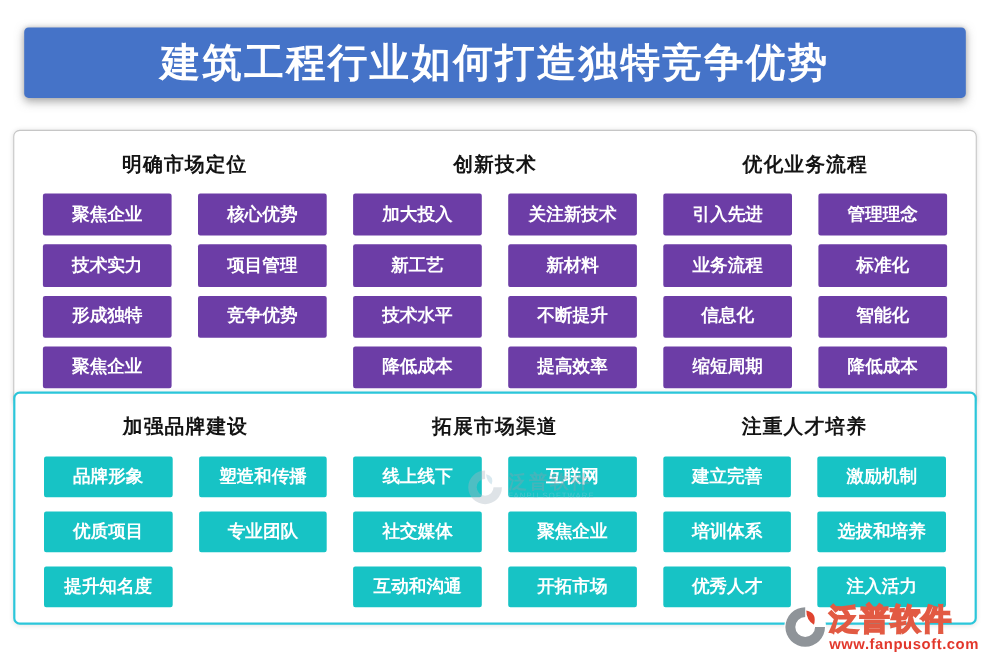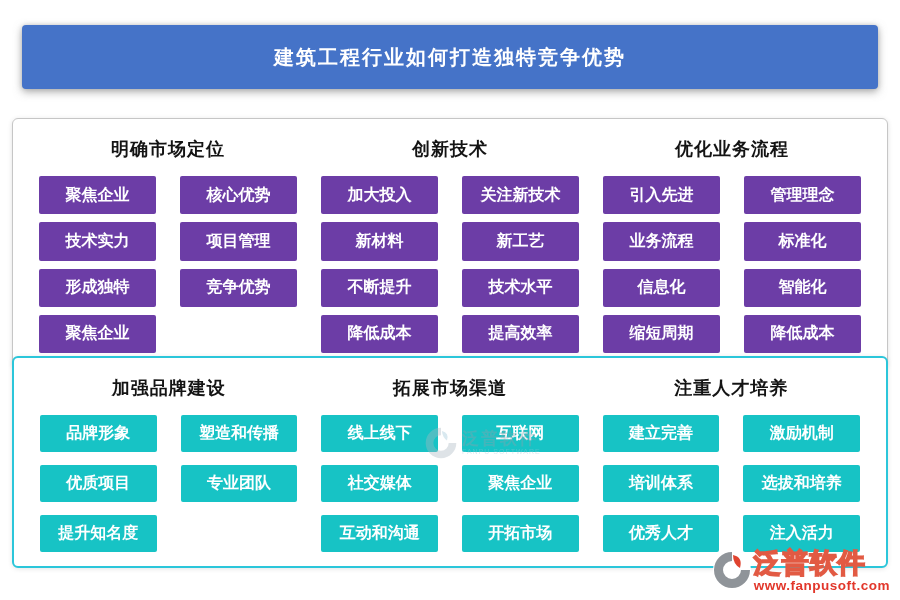--- a/index.html
+++ b/index.html
@@ -8,21 +8,21 @@
   .page { position:relative; width:900px; height:600px; background:#fff; }
 
   
   .title-banner{
     position:absolute; left:22px; right:22px; top:25px; height:64px;
     background:#4573C8; border-radius:4px;
     box-shadow:0 3px 9px rgba(110,110,110,.55), 0 0 4px rgba(150,150,150,.35);
     display:flex; align-items:center; justify-content:center;
   }
   .title-banner span{
-    color:#fff; font-size:20px; font-weight:bold; letter-spacing:2px;
+    color:#fff; font-size:36px; font-weight:bold; letter-spacing:2px;
   }
 
   
   .panel{
     position:absolute; left:12px; right:12px; background:#fff;
     display:flex; padding:10px 26px 14px; gap:24px;
   }
   .panel-top{
     top:118px; height:250px;
     border:1px solid #C6C6C6; border-radius:6px;
@@ -96,24 +96,24 @@
         <div class="btn btn-purple">形成独特</div>
         <div class="btn btn-purple">竞争优势</div>
         <div class="btn btn-purple">聚焦企业</div>
       </div>
     </div>
     <div class="group">
       <div class="group-header">创新技术</div>
       <div class="btn-grid">
         <div class="btn btn-purple">加大投入</div>
         <div class="btn btn-purple">关注新技术</div>
+        <div class="btn btn-purple">新工艺</div>
         <div class="btn btn-purple">新材料</div>
-        <div class="btn btn-purple">新工艺</div>
+        <div class="btn btn-purple">技术水平</div>
         <div class="btn btn-purple">不断提升</div>
-        <div class="btn btn-purple">技术水平</div>
         <div class="btn btn-purple">降低成本</div>
         <div class="btn btn-purple">提高效率</div>
       </div>
     </div>
     <div class="group">
       <div class="group-header">优化业务流程</div>
       <div class="btn-grid">
         <div class="btn btn-purple">引入先进</div>
         <div class="btn btn-purple">管理理念</div>
         <div class="btn btn-purple">业务流程</div>

